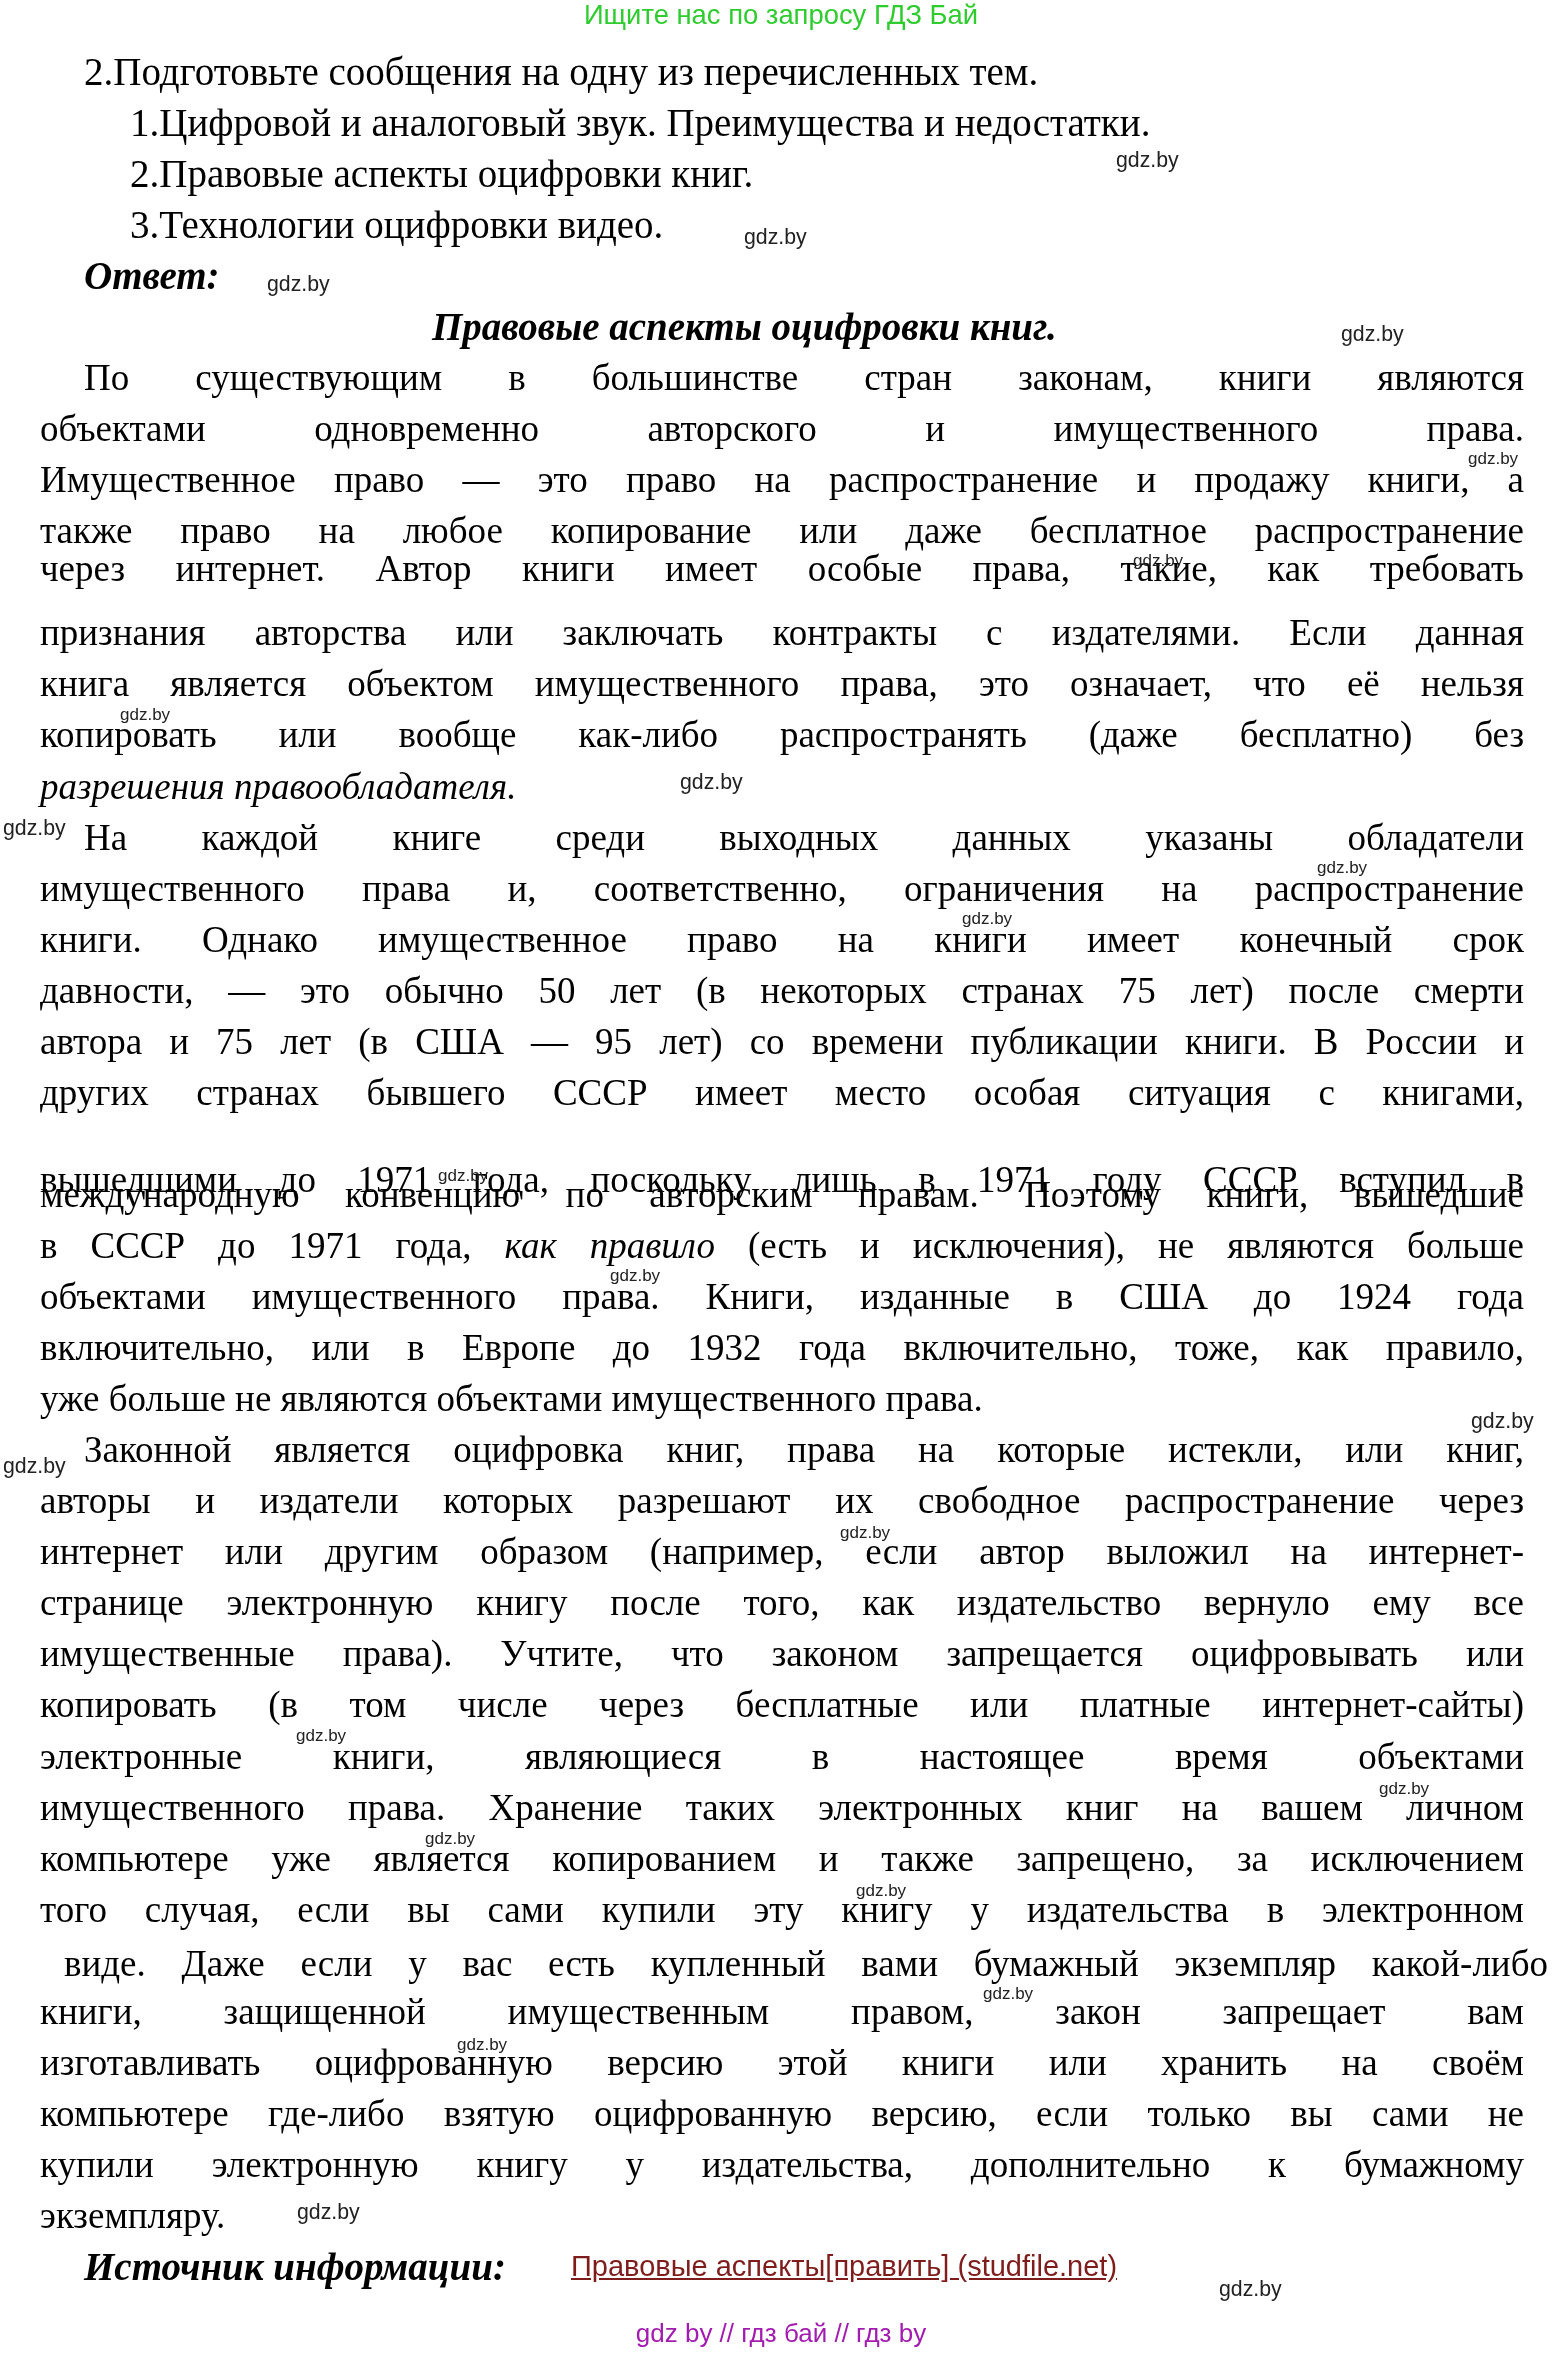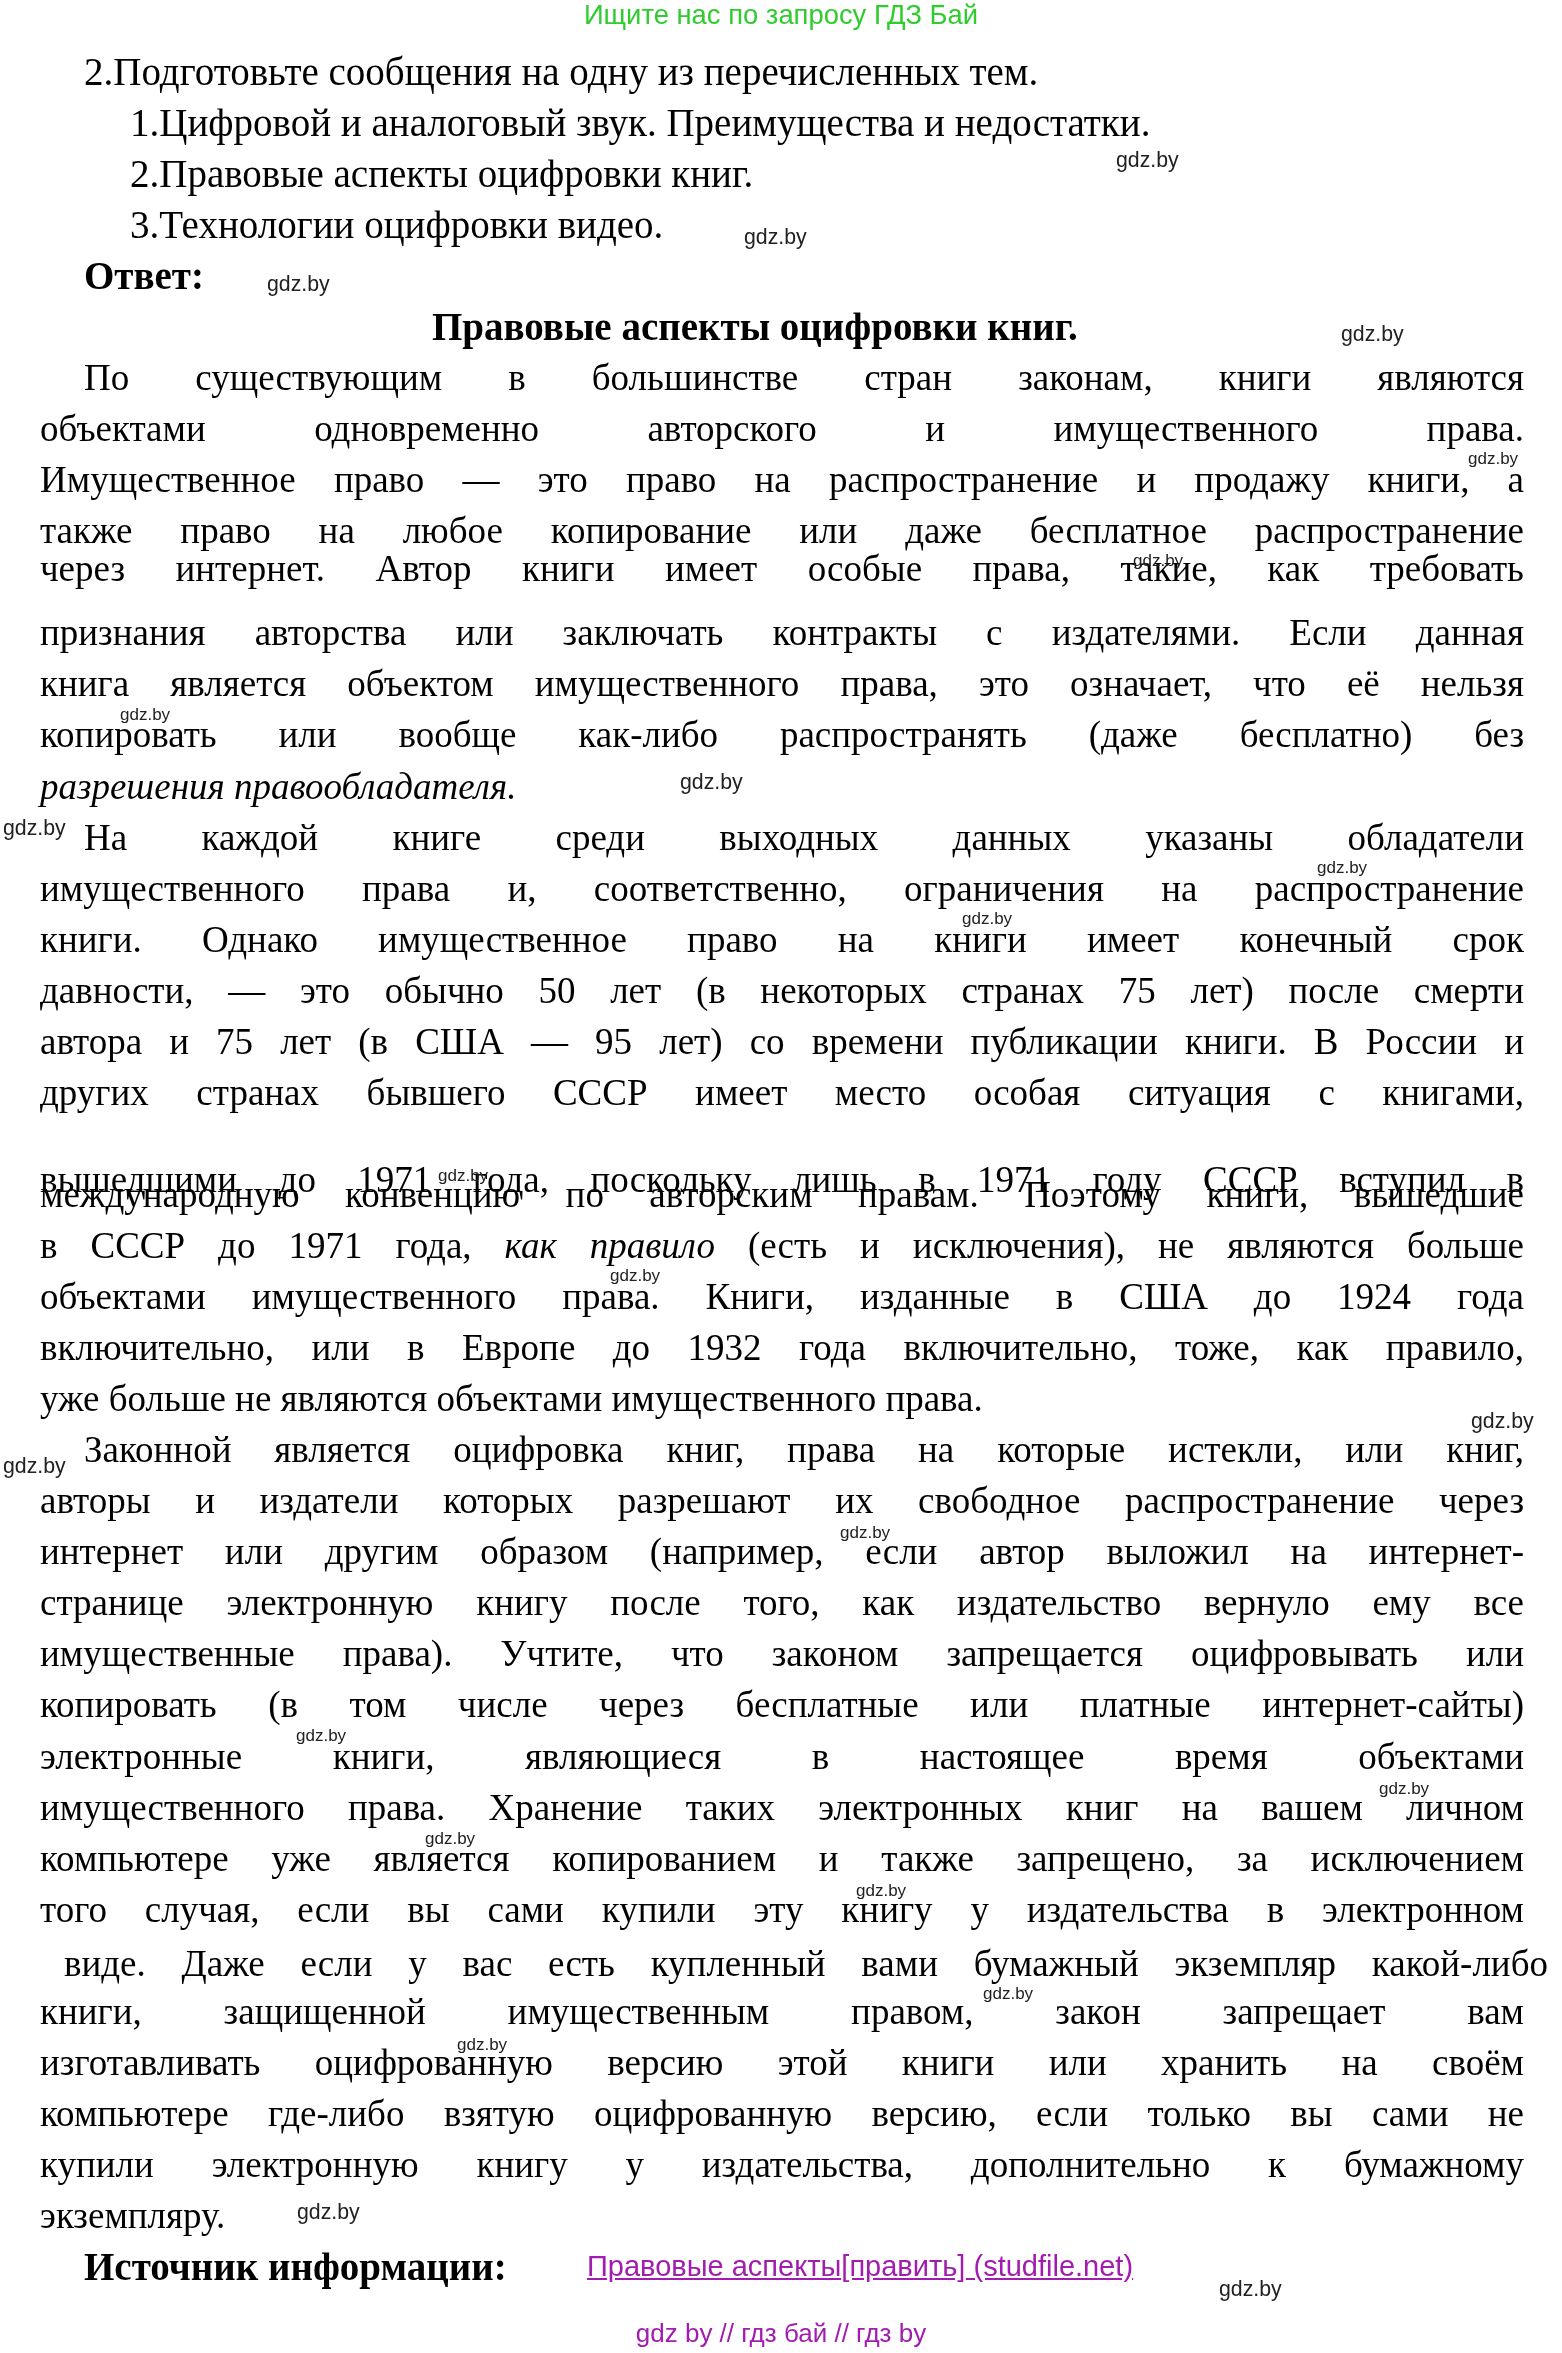--- a/index.html
+++ b/index.html
@@ -4,21 +4,21 @@
 <style>
   html, body { margin:0; padding:0; background:#ffffff; }
   body { width:1562px; height:2354px; position:relative; overflow:hidden;
          font-family:"Liberation Serif", serif; color:#000; }
   .hdr { position:absolute; top:0; left:0; width:1562px; text-align:center;
          font-family:"Liberation Sans", sans-serif; font-size:27.4px; line-height:30.5px; }
   .line { position:absolute; left:40px; width:1484px; font-size:37px; line-height:46px;
           white-space:nowrap; text-align:justify; text-align-last:justify; height:46px; }
   .line.last { text-align-last:left; }
   .plain { position:absolute; font-size:39px; line-height:46px; white-space:nowrap; }
-  .bold { font-weight:bold; }
+  .bold { font-weight:bold;font-style:italic; }
   .wm { position:absolute; font-family:"Liberation Sans", sans-serif; font-size:21.3px;
         line-height:23px; color:#222; white-space:nowrap; }
   .link { position:absolute; font-family:"Liberation Sans", sans-serif; font-size:29px;
           line-height:34px; text-decoration:underline; white-space:nowrap; }
   .footer { position:absolute; left:0; width:1562px; text-align:center;
             font-family:"Liberation Sans", sans-serif; font-size:26px; line-height:30.5px; }
   i { font-style:italic; }
 </style>
 </head>
 <body>
@@ -70,21 +70,21 @@
 <div class="line" style="top:1836px;">компьютере уже является копированием и также запрещено, за исключением</div>
 <div class="line" style="top:1887px;">того случая, если вы сами купили эту книгу у издательства в электронном</div>
 <div class="line" style="top:1941px;margin-left:24px;">виде. Даже если у вас есть купленный вами бумажный экземпляр какой-либо</div>
 <div class="line" style="top:1989px;">книги, защищенной имущественным правом, закон запрещает вам</div>
 <div class="line" style="top:2040px;">изготавливать оцифрованную версию этой книги или хранить на своём</div>
 <div class="line" style="top:2091px;">компьютере где-либо взятую оцифрованную версию, если только вы сами не</div>
 <div class="line" style="top:2142px;">купили электронную книгу у издательства, дополнительно к бумажному</div>
 <div class="line last" style="top:2193px;">экземпляру.</div>
 
 <div class="plain bold" style="left:84px;top:2244px;">Источник информации:</div>
-<a class="link" style="left:587px;top:2249px;color:#a21caf;">Правовые аспекты[править] (studfile.net)</a>
+<a class="link" style="left:571px;top:2249px;color:#7f1d1d;">Правовые аспекты[править] (studfile.net)</a>
 
 <div class="wm" style="left:1116px;top:149px;">gdz.by</div>
 <div class="wm" style="left:744px;top:226px;">gdz.by</div>
 <div class="wm" style="left:267px;top:273px;">gdz.by</div>
 <div class="wm" style="left:1341px;top:323px;">gdz.by</div>
 <div class="wm" style="left:1468px;top:447px;font-size:17px;">gdz.by</div>
 <div class="wm" style="left:1133px;top:549px;font-size:17px;">gdz.by</div>
 <div class="wm" style="left:120px;top:703px;font-size:17px;">gdz.by</div>
 <div class="wm" style="left:680px;top:771px;">gdz.by</div>
 <div class="wm" style="left:3px;top:817px;">gdz.by</div>

